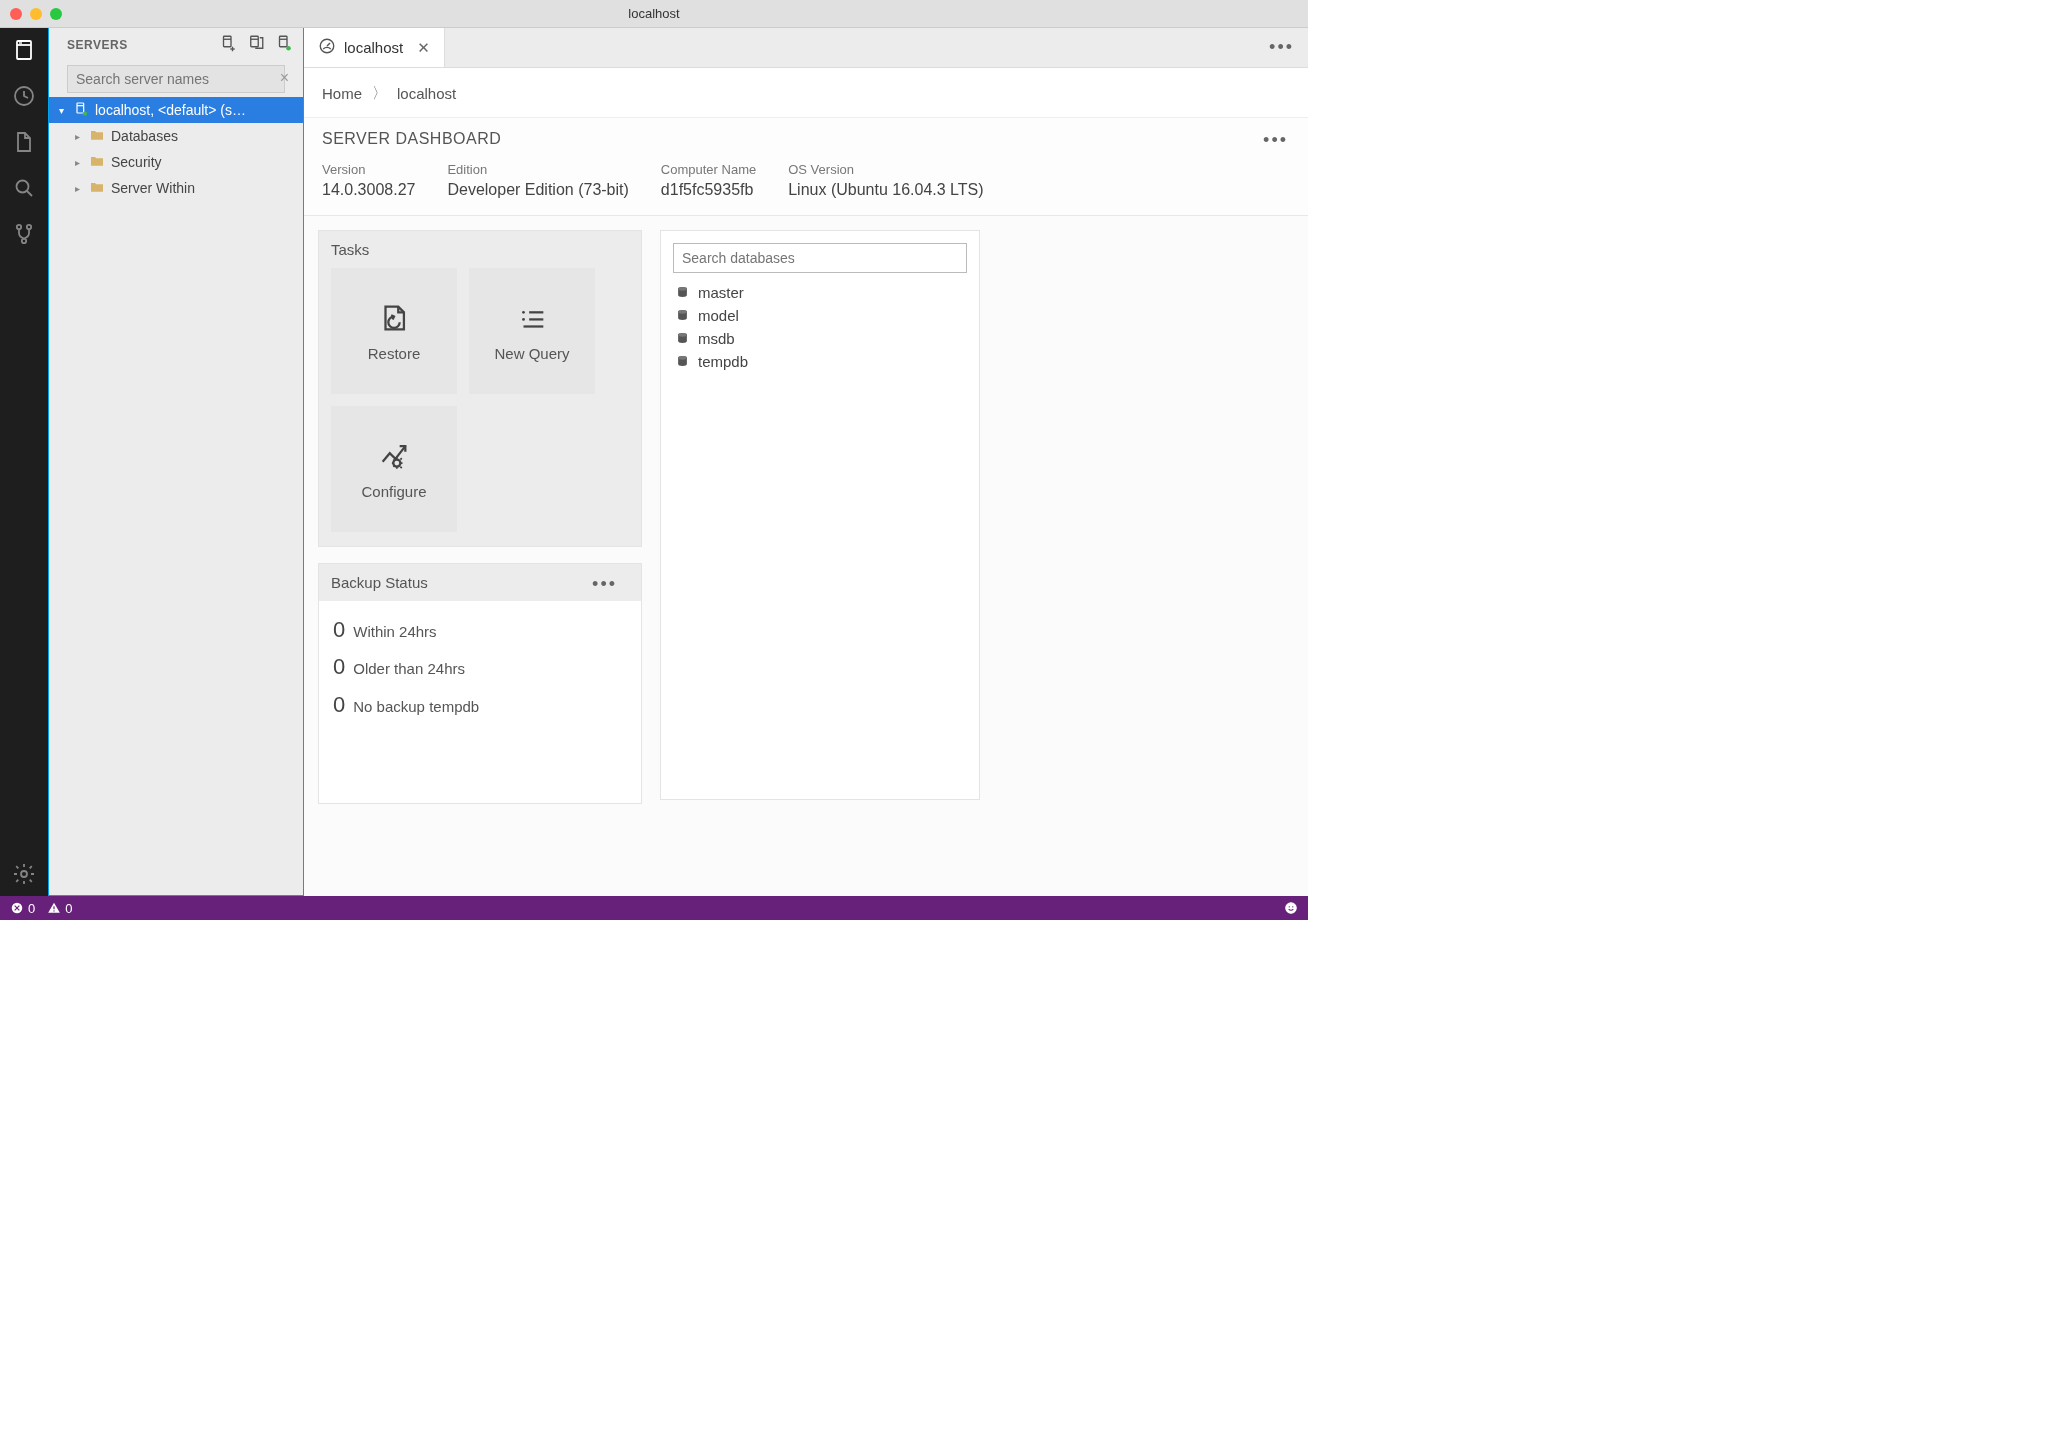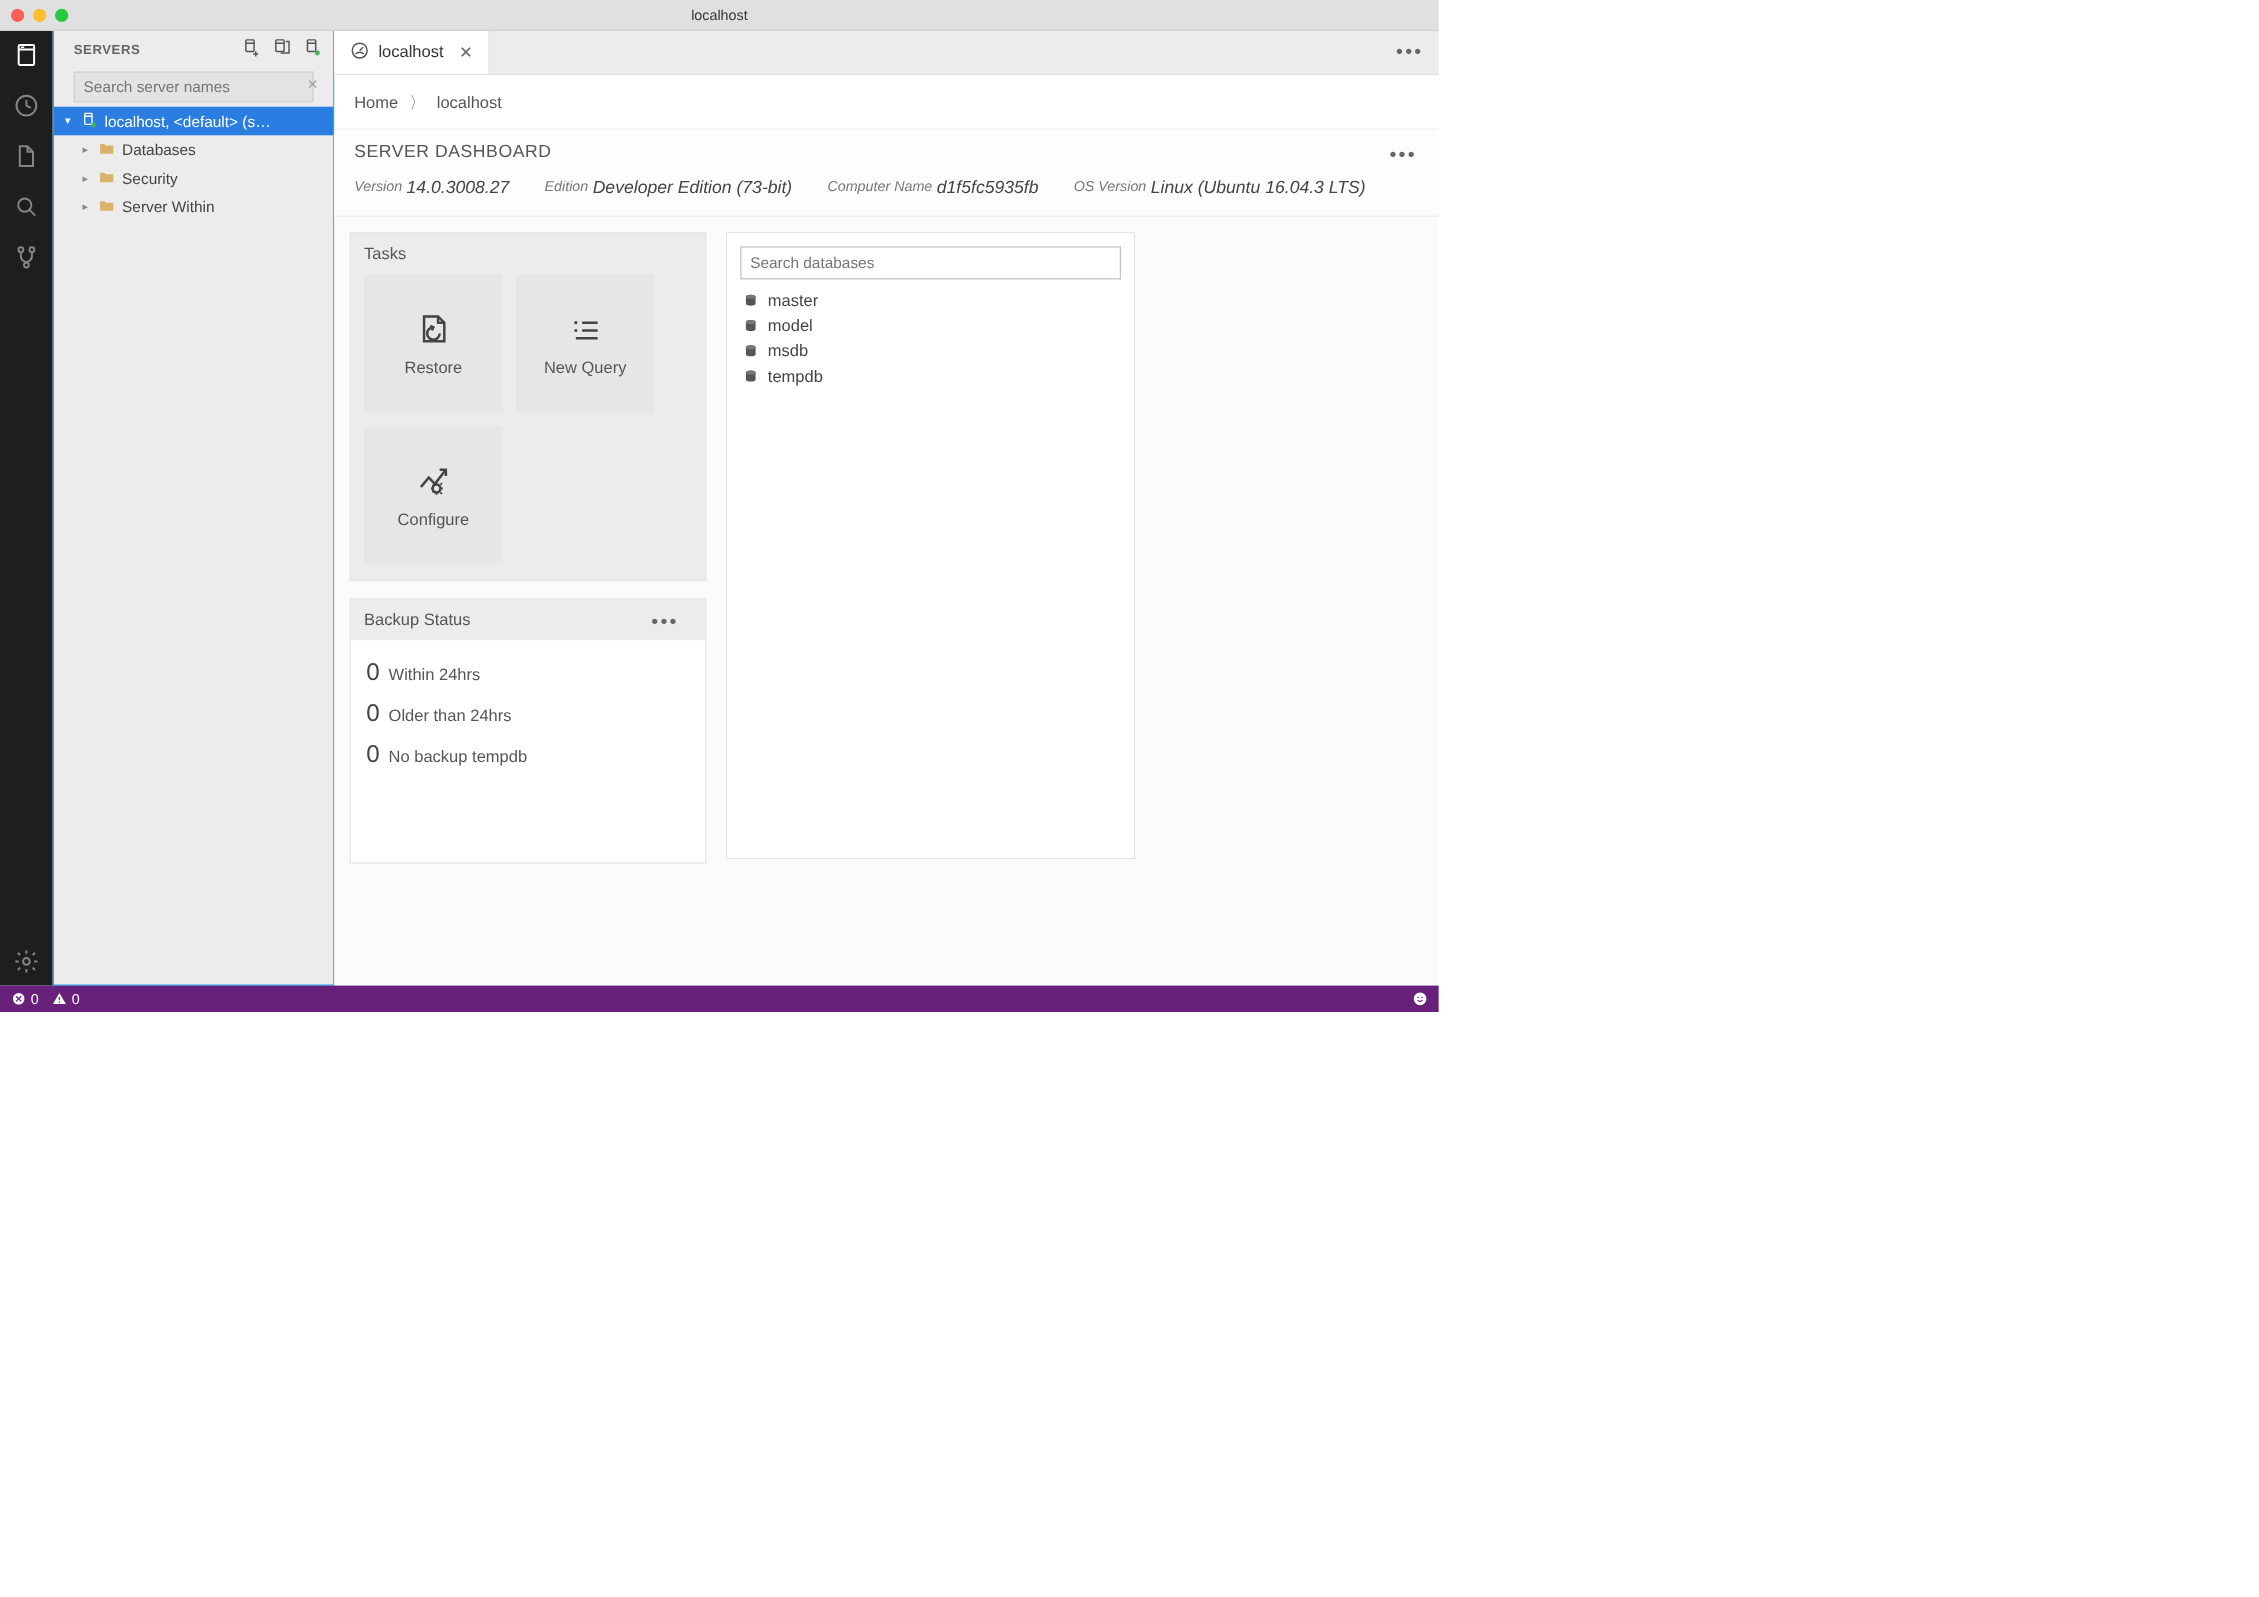--- a/index.html
+++ b/index.html
@@ -50,37 +50,37 @@
   .tabbar .flex { flex:1; }
   .tabbar .tab-more { display:flex; align-items:center; padding:0 14px; color:#666; font-size:18px; letter-spacing:2px; }
 
   .breadcrumb { padding:16px 18px 14px; font-size:15px; color:#555; display:flex; align-items:center; gap:10px; border-bottom:1px solid #eee; }
   .breadcrumb .chev { color:#777; }
 
   .dash-header { display:flex; align-items:flex-start; padding:12px 18px 16px; border-bottom:1px solid #e8e8e8; background:#fdfdfd; position:relative; }
   .dash-title { font-size:16px; color:#555; letter-spacing:.5px; margin-bottom:14px; }
   .dash-header .more { position:absolute; top:12px; right:20px; color:#666; letter-spacing:2px; font-size:18px; }
   .info-row { display:flex; gap:32px; }
-  .info-block { display:flex; flex-direction:row; gap:4px;font-style:italic; }
+  .info-block { display:flex; flex-direction:column; gap:4px; }
   .info-label { font-size:13px; color:#777; }
   .info-value { font-size:16px; color:#444; }
 
   .dash-body { flex:1; background:#fbfbfb; padding:14px; display:flex; gap:18px; align-items:flex-start; overflow:auto; }
   .col-left { width:324px; display:flex; flex-direction:column; gap:16px; }
   .card { background:#ececec; border:1px solid #e4e4e4; }
   .card-title { padding:10px 12px; font-size:15px; color:#555; }
   .tasks-grid { display:flex; flex-wrap:wrap; gap:12px; padding:0 12px 14px; }
   .task-tile { width:126px; height:126px; background:#e6e6e6; display:flex; flex-direction:column; align-items:center; justify-content:center; gap:10px; color:#555; font-size:15px;text-align:center; }
   .task-tile svg { width:34px; height:34px; stroke:#444; fill:none; stroke-width:1.6; }
   .backup-card .more { float:right; padding-right:12px; color:#666; letter-spacing:2px; font-size:18px; }
   .backup-body { background:#fff; padding:10px 14px 80px; }
   .backup-row { display:flex; align-items:baseline; gap:8px; font-size:15px; color:#555; line-height:1.7; }
   .backup-row .big { font-size:22px; color:#444; }
 
-  .db-card { width:372px; background:#fff; border:1px solid #e4e4e4; padding:12px; min-height:570px; }
+  .db-card { width:320px; background:#fff; border:1px solid #e4e4e4; padding:12px; min-height:570px; }
   .db-card input { width:100%; height:30px; border:1px solid #bbb; padding:0 8px; font-size:14px; color:#888; margin-bottom:8px; }
   .db-item { display:flex; align-items:center; gap:8px; padding:3px 2px; font-size:15px; color:#444; }
   .db-item svg { width:15px; height:15px; }
 
   
   .statusbar { height:24px; background:#68217a; color:#fff; display:flex; align-items:center; padding:0 10px; font-size:13px; gap:12px; }
   .statusbar .flex { flex:1; }
   .statusbar .sb-item { display:flex; align-items:center; gap:4px; }
   .statusbar svg { width:14px; height:14px; }
 

